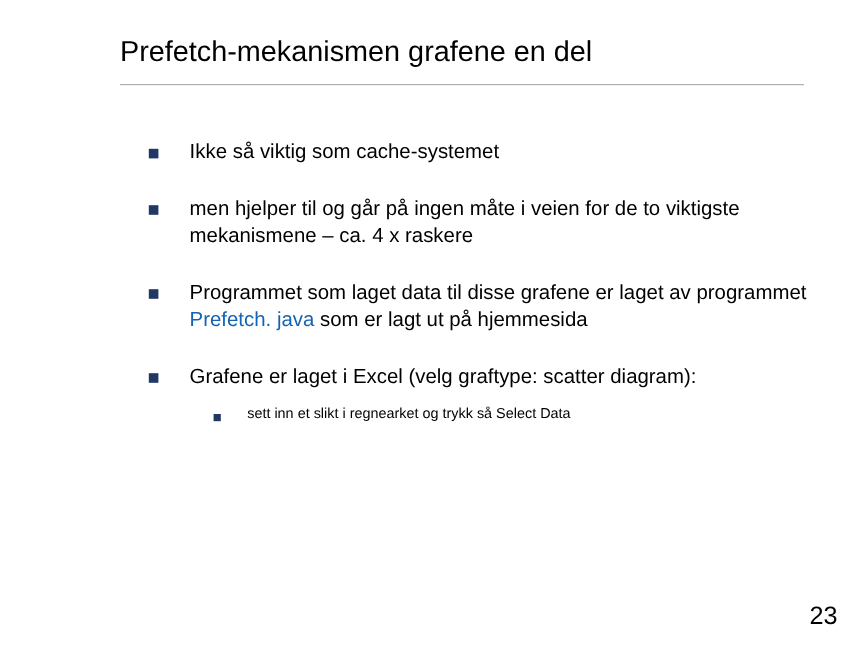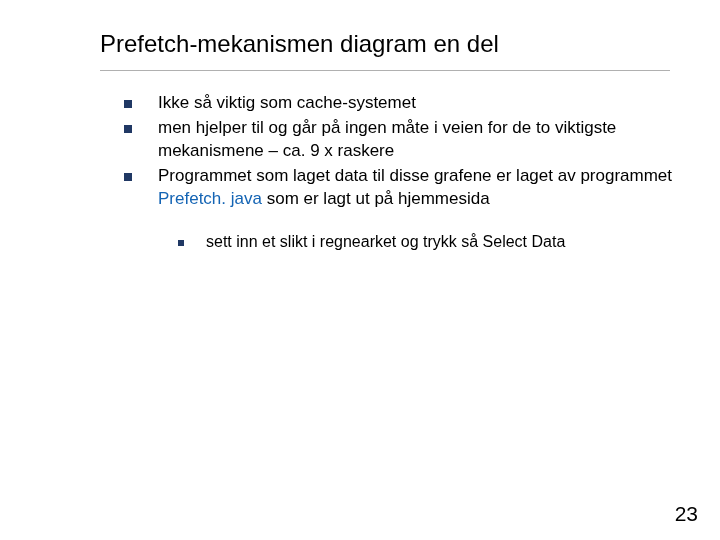--- a/index.html
+++ b/index.html
@@ -41,38 +41,39 @@
     top: 92px;
     left: 124px;
     width: 560px;
     font-size: 17px;
     line-height: 1.35;
   }
   .b1 {
     display: flex;
     align-items: flex-start;
     margin-bottom: 2px;
+    margin-top: 24px;
   }
   .b1 .bullet {
     flex: 0 0 auto;
     width: 8px;
     height: 8px;
     background: #203864;
     margin-top: 8px;
     margin-right: 26px;
   }
   .b1 .text {
     flex: 1 1 auto;
   }
   .b2row {
     display: flex;
     align-items: flex-start;
     margin-left: 54px;
-    margin-top: 20px;
-    font-size: 16px;
+    margin-top: 10px;
+    font-size: 12px;
   }
   .b2row .bullet2 {
     flex: 0 0 auto;
     width: 6px;
     height: 6px;
     background: #203864;
     margin-top: 9px;
     margin-right: 22px;
   }
   .link {
@@ -83,43 +84,47 @@
     right: 22px;
     bottom: 14px;
     font-size: 21px;
     color: #000;
   }
 </style>
 </head>
 <body>
 <div class="slide">
 
-  <div class="title">Prefetch-mekanismen diagram en del</div>
+  <div class="title">Prefetch-mekanismen grafene en del</div>
   <div class="title-rule"></div>
 
   <div class="body">
 
     <div class="b1">
       <div class="bullet"></div>
       <div class="text">Ikke så viktig som cache-systemet</div>
     </div>
 
 
     <div class="b1">
       <div class="bullet"></div>
-      <div class="text">men hjelper til og går på ingen måte i veien for de to viktigste mekanismene – ca. 9 x raskere</div>
+      <div class="text">men hjelper til og går på ingen måte i veien for de to viktigste mekanismene – ca. 4 x raskere</div>
     </div>
 
     <div class="b1">
       <div class="bullet"></div>
       <div class="text">
         <span>Programmet som laget data til disse grafene er laget av programmet </span><span class="link">Prefetch. java </span><span>som er lagt ut på hjemmesida</span>
       </div>
     </div>
 
+    <div class="b1">
+      <div class="bullet"></div>
+      <div class="text">Grafene er laget i Excel (velg graftype: scatter diagram):</div>
+    </div>
 
     <div class="b2row">
       <div class="bullet2"></div>
       <div class="text">sett inn et slikt i regnearket og trykk så Select Data</div>
     </div>
 
   </div>
 
   <div class="pagenum">23</div>
 </div>

